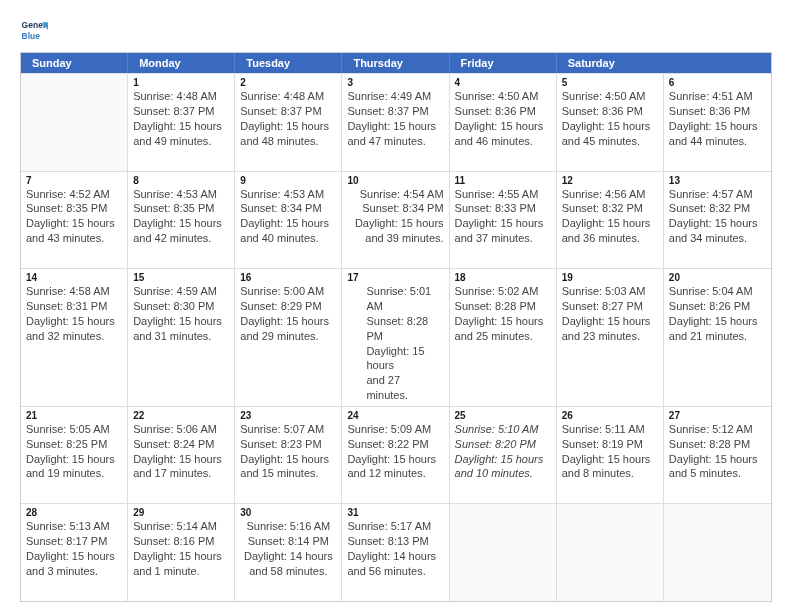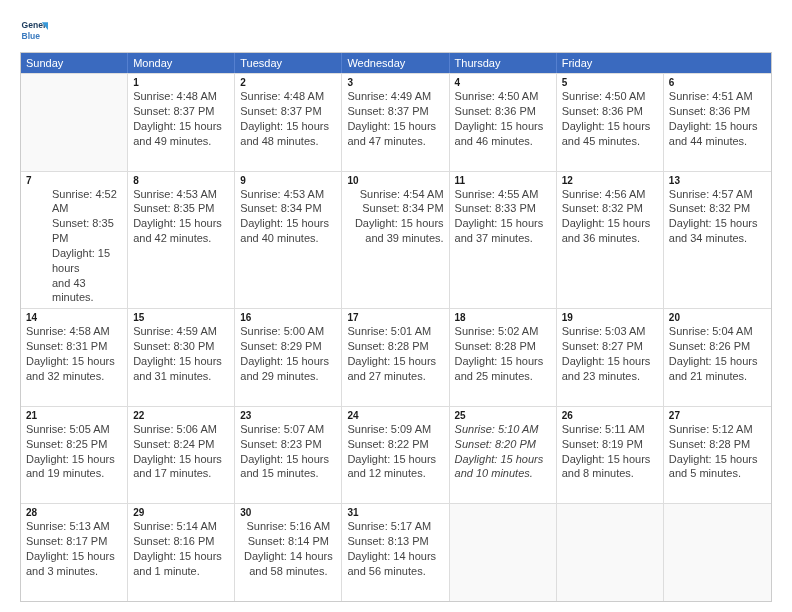--- a/index.html
+++ b/index.html
@@ -53,22 +53,22 @@
       border: 1px solid #ccc;
     }
     .cal-header {
       display: grid;
       grid-template-columns: repeat(7, 1fr);
       background: #3a6abf;
     }
     .cal-header-cell {
       color: #fff;
       font-size: 11px;
-      font-weight: normal;
-      padding: 4px 5px;
+      font-weight: bold;
+      padding: 4px 11px;
       text-align: left;
       border-right: 1px solid #5580d0;
     }
     .cal-header-cell:last-child {
       border-right: none;
     }
     .cal-body {
       flex: 1;
       display: flex;
       flex-direction: column;
@@ -126,23 +126,23 @@
       <div class="main-title"></div>
       <div class="subtitle"></div>
     </div>
   </div>
 
   <div class="calendar">
     <div class="cal-header" id="cal-header-row">
         <div class="cal-header-cell">Sunday</div>
         <div class="cal-header-cell">Monday</div>
         <div class="cal-header-cell">Tuesday</div>
-        <div class="cal-header-cell">Wednesday</div>
         <div class="cal-header-cell">Thursday</div>
         <div class="cal-header-cell">Friday</div>
+        <div class="cal-header-cell">Saturday</div>
       </div>
     <div class="cal-body" id="cal-body">
         <div class="cal-row">
           <div class="cal-cell empty"></div>
           <div class="cal-cell">
             <div class="day-num">1</div>
             <div class="day-info" style="white-space: pre-line;">Sunrise: 4:48 AM
 Sunset: 8:37 PM
 Daylight: 15 hours
 and 49 minutes.</div>
@@ -179,21 +179,21 @@
             <div class="day-num">6</div>
             <div class="day-info" style="white-space: pre-line;">Sunrise: 4:51 AM
 Sunset: 8:36 PM
 Daylight: 15 hours
 and 44 minutes.</div>
           </div>
         </div>
         <div class="cal-row">
           <div class="cal-cell">
             <div class="day-num">7</div>
-            <div class="day-info" style="white-space: pre-line; margin-left: 26px;">Sunrise: 4:52 AM
+            <div class="day-info" style="white-space: pre-line;">Sunrise: 4:52 AM
 Sunset: 8:35 PM
 Daylight: 15 hours
 and 43 minutes.</div>
           </div>
           <div class="cal-cell">
             <div class="day-num">8</div>
             <div class="day-info" style="white-space: pre-line;">Sunrise: 4:53 AM
 Sunset: 8:35 PM
 Daylight: 15 hours
 and 42 minutes.</div>
@@ -251,21 +251,21 @@
           </div>
           <div class="cal-cell">
             <div class="day-num">16</div>
             <div class="day-info" style="white-space: pre-line;">Sunrise: 5:00 AM
 Sunset: 8:29 PM
 Daylight: 15 hours
 and 29 minutes.</div>
           </div>
           <div class="cal-cell">
             <div class="day-num">17</div>
-            <div class="day-info" style="white-space: pre-line;">Sunrise: 5:01 AM
+            <div class="day-info" style="white-space: pre-line; margin-left: 19px;">Sunrise: 5:01 AM
 Sunset: 8:28 PM
 Daylight: 15 hours
 and 27 minutes.</div>
           </div>
           <div class="cal-cell">
             <div class="day-num">18</div>
             <div class="day-info" style="white-space: pre-line;">Sunrise: 5:02 AM
 Sunset: 8:28 PM
 Daylight: 15 hours
 and 25 minutes.</div>

